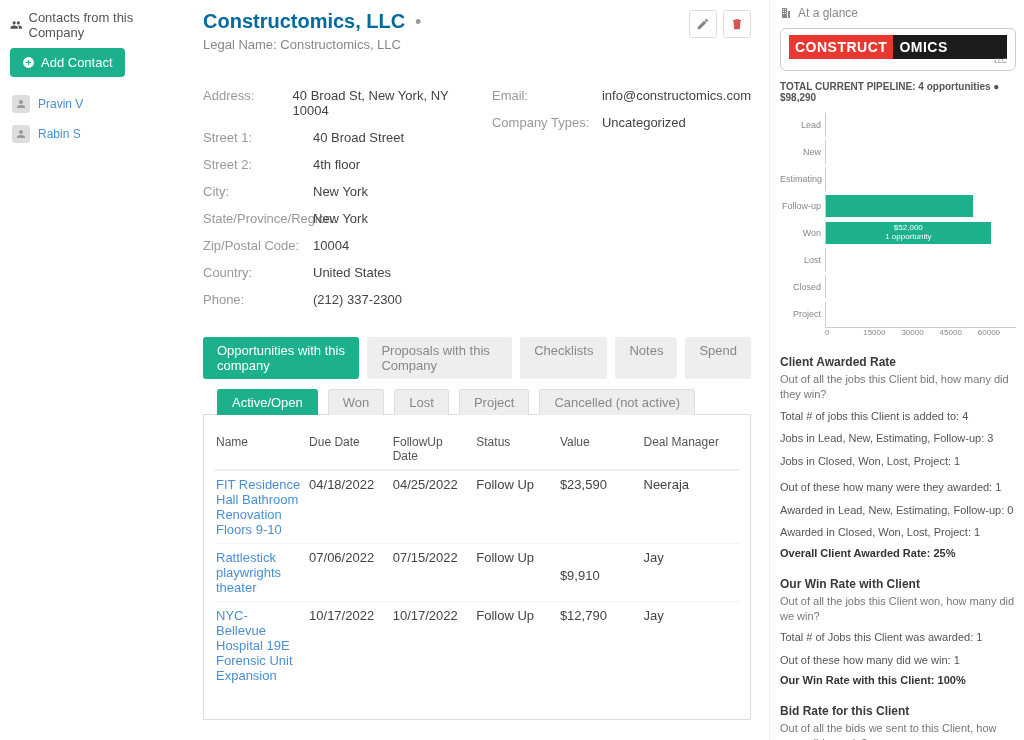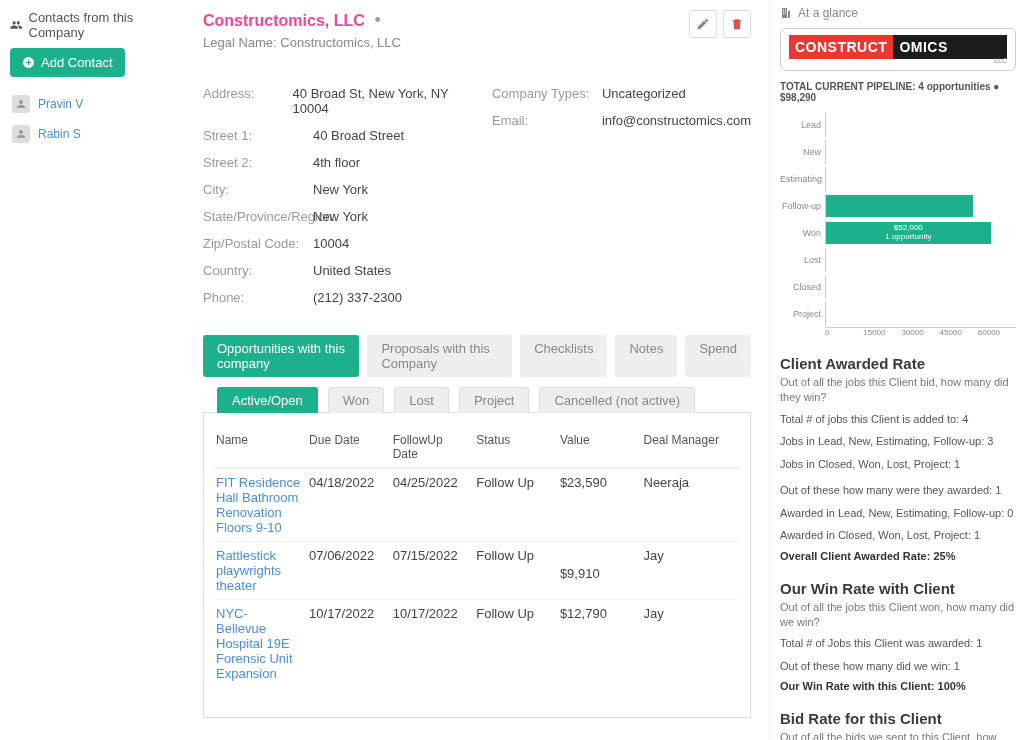--- a/index.html
+++ b/index.html
@@ -10,21 +10,21 @@
 .contacts-header svg { width: 14px; height: 14px; fill: #555; }
 .add-contact-btn { display: inline-flex; align-items: center; gap: 6px; background: #1db08c; color: #fff; border: none; border-radius: 4px; padding: 7px 12px; font-size: 13px; cursor: pointer; margin-bottom: 12px; }
 .add-contact-btn svg { width: 13px; height: 13px; fill: #fff; }
 .contact-item { display: flex; align-items: center; gap: 8px; padding: 6px 2px; }
 .avatar { width: 18px; height: 18px; background: #ddd; border-radius: 3px; display:flex; align-items:center; justify-content:center; }
 .avatar svg { width:12px; height:12px; fill:#999; }
 .contact-name { color: #4a8fd4; font-size: 12px; }
 
 .main-col { flex: 1; padding: 10px 18px; overflow: hidden; position:relative; }
 .title-row { display:flex; align-items:flex-start; }
-.company-title { font-size: 16px; font-weight: 600; color: #ec4899; }
+.company-title { font-size: 20px; font-weight: 600; color: #0369a1; }
 .title-dot { color:#999; font-size:18px; margin-left:6px; }
 .legal-name { color:#888; font-size:13px; margin-top:4px; }
 .title-actions { margin-left:auto; display:flex; gap:6px; }
 .icon-btn { width:28px; height:28px; border:1px solid #ddd; border-radius:3px; background:#fff; display:flex; align-items:center; justify-content:center; cursor:pointer; }
 .icon-btn svg { width:14px; height:14px; }
 .icon-btn.edit svg { fill:#888; }
 .icon-btn.trash svg { fill:#d9534f; }
 
 .details-grid { margin-top:30px; display:flex; gap:40px; }
 .details-col { flex:1; }
@@ -65,21 +65,21 @@
 .pipeline-line b { font-weight:700;text-align:center; }
 
 .chart-wrap { margin-top:8px; }
 .chart-row { display:flex; align-items:center; height:27px; }
 .chart-cat { width:45px; text-align:right; font-size:9px; color:#888; padding-right:4px; }
 .chart-bar-zone { flex:1; height:24px; position:relative; border-left:1px solid #ccc; }
 .chart-bar { position:absolute; left:0; top:1px; height:22px; background:#1db08c; color:#fff; font-size:8px; display:flex; flex-direction:column; align-items:center; justify-content:center; line-height:1.1; }
 .chart-axis { display:flex; margin-left:45px; border-top:1px solid #ccc; }
 .chart-tick { flex:1; font-size:8px; color:#888; text-align:left; }
 
-.section-h { font-size:15px; font-weight:600; color:#3a3a3a; margin-top:18px; }
+.section-h { font-size:12px; font-weight:600; color:#3a3a3a; margin-top:18px; }
 .section-sub { font-size:11px; color:#777; margin-top:3px; line-height:1.35; }
 .section-line { font-size:11px; color:#555; margin-top:6px; line-height:1.5; }
 .section-bold { font-size:11px; font-weight:700; color:#333; margin-top:6px; }
 
 .right-col::-webkit-scrollbar { width:8px; }
 .right-col::-webkit-scrollbar-thumb { background:#ccc; border-radius:4px; }
 </style>
 </head>
 <body>
 
@@ -169,26 +169,26 @@
             <div class="detail-label">Country:</div>
             <div class="detail-value">United States</div>
           </div>
           <div class="detail-row">
             <div class="detail-label">Phone:</div>
             <div class="detail-value">(212) 337-2300</div>
           </div>
         </div>
       <div class="details-col" id="details-right">
           <div class="detail-row">
+            <div class="detail-label">Email:</div>
+            <div class="detail-value">info@constructomics.com</div>
+          </div>
+          <div class="detail-row">
             <div class="detail-label">Company Types:</div>
             <div class="detail-value">Uncategorized</div>
-          </div>
-          <div class="detail-row">
-            <div class="detail-label">Email:</div>
-            <div class="detail-value">info@constructomics.com</div>
           </div>
         </div>
     </div>
 
     <div class="tabs-bar" id="tabs-bar">
         <div class="tab-pill active">Opportunities with this company</div>
         <div class="tab-pill">Proposals with this Company</div>
         <div class="tab-pill">Checklists</div>
         <div class="tab-pill">Notes</div>
         <div class="tab-pill">Spend</div>

